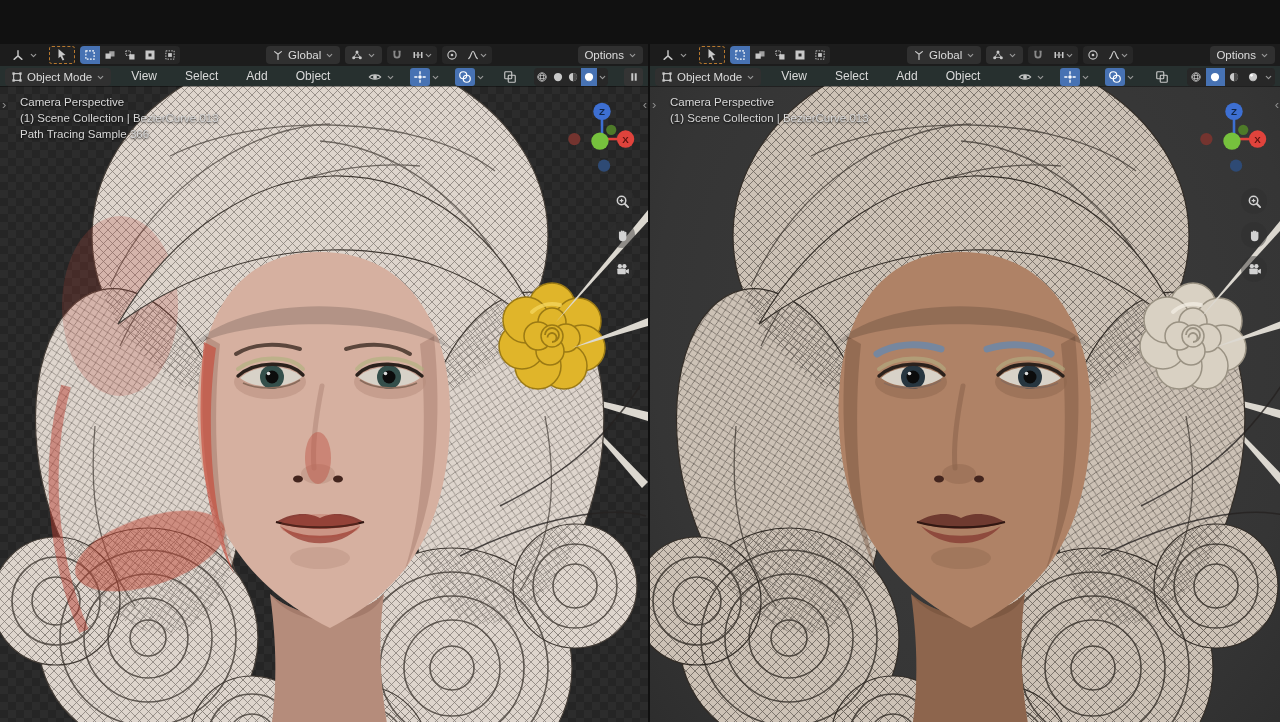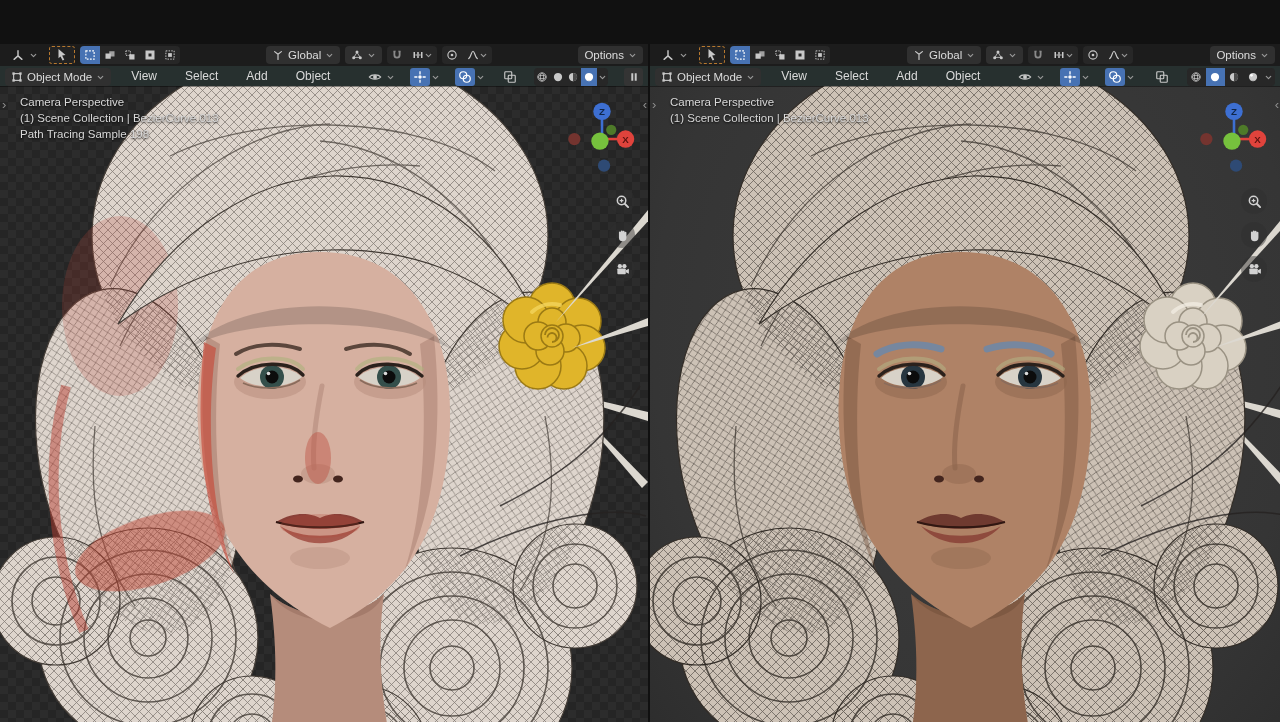--- a/index.html
+++ b/index.html
@@ -512,21 +512,21 @@
         </button>
     </div>
 
     <div class="scene checker">
       <svg class="art pal-left" viewBox="0 0 648 680" preserveAspectRatio="xMidYMid slice">
           <use href="#portrait"></use>
         </svg>
       <div class="vp-overlay">
         <div>Camera Perspective</div>
         <div>(1) Scene Collection | BezierCurve.013</div>
-        <div>Path Tracing Sample 198</div>
+        <div>Path Tracing Sample 366</div>
       </div>
       <svg class="gizmo" viewBox="0 0 70 84">
         <line x1="35" y1="44" x2="35" y2="20" stroke="#3d6fd2" stroke-width="2.5"></line>
         <line x1="35" y1="44" x2="56" y2="44" stroke="#e0433c" stroke-width="2.5"></line>
         <circle cx="8" cy="44" r="6" fill="#74342f"></circle>
         <circle cx="37" cy="70" r="6" fill="#2e4a74"></circle>
         <circle cx="44" cy="35" r="5" fill="#4e7a29"></circle>
         <circle cx="35" cy="17" r="8.5" fill="#3d6fd2"></circle>
         <text x="35" y="20.5" fill="#0f2548">Z</text>
         <circle cx="58" cy="44" r="8.5" fill="#e0433c"></circle>

